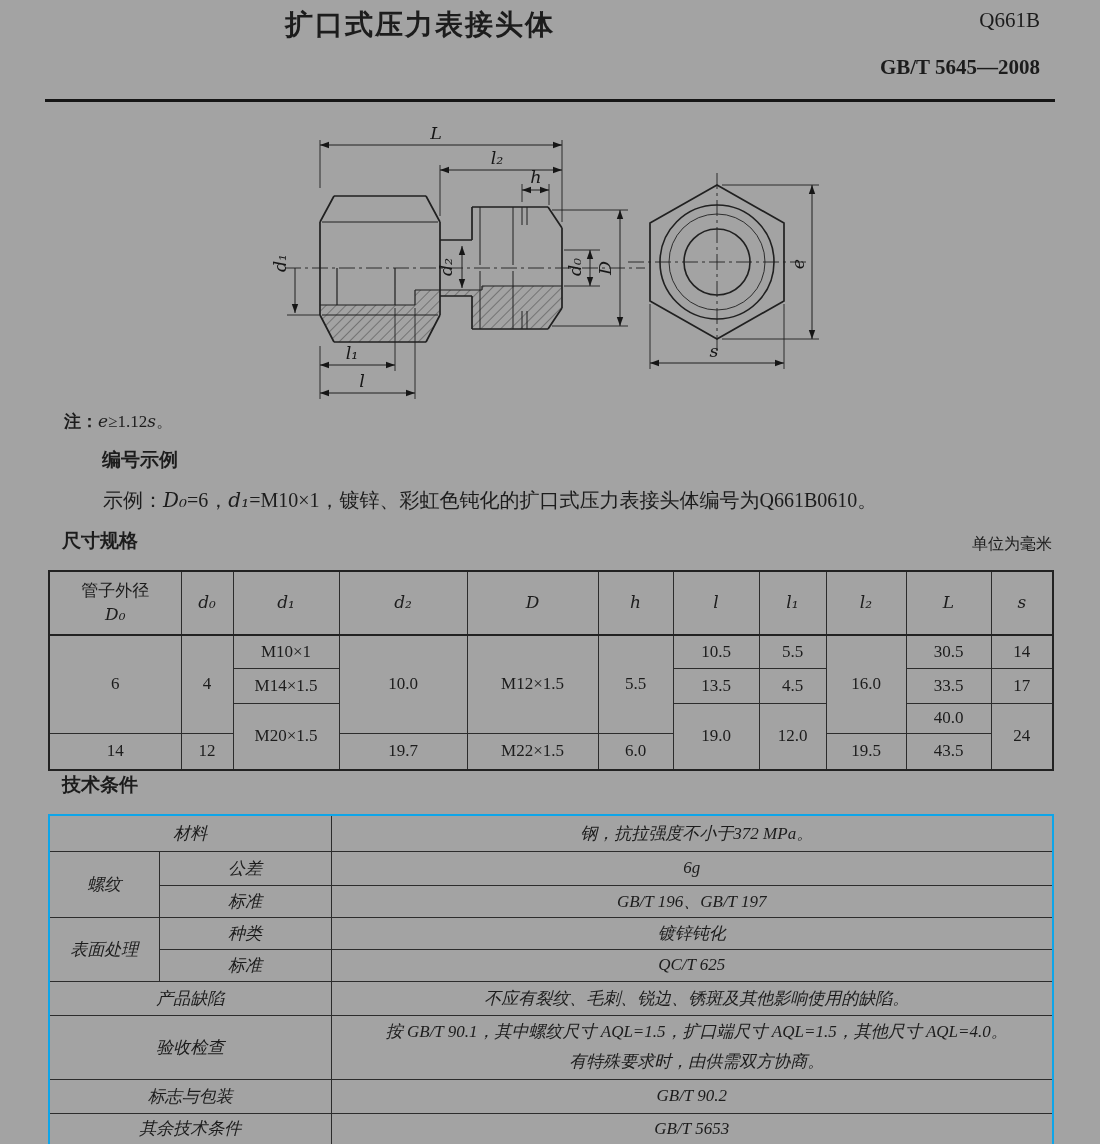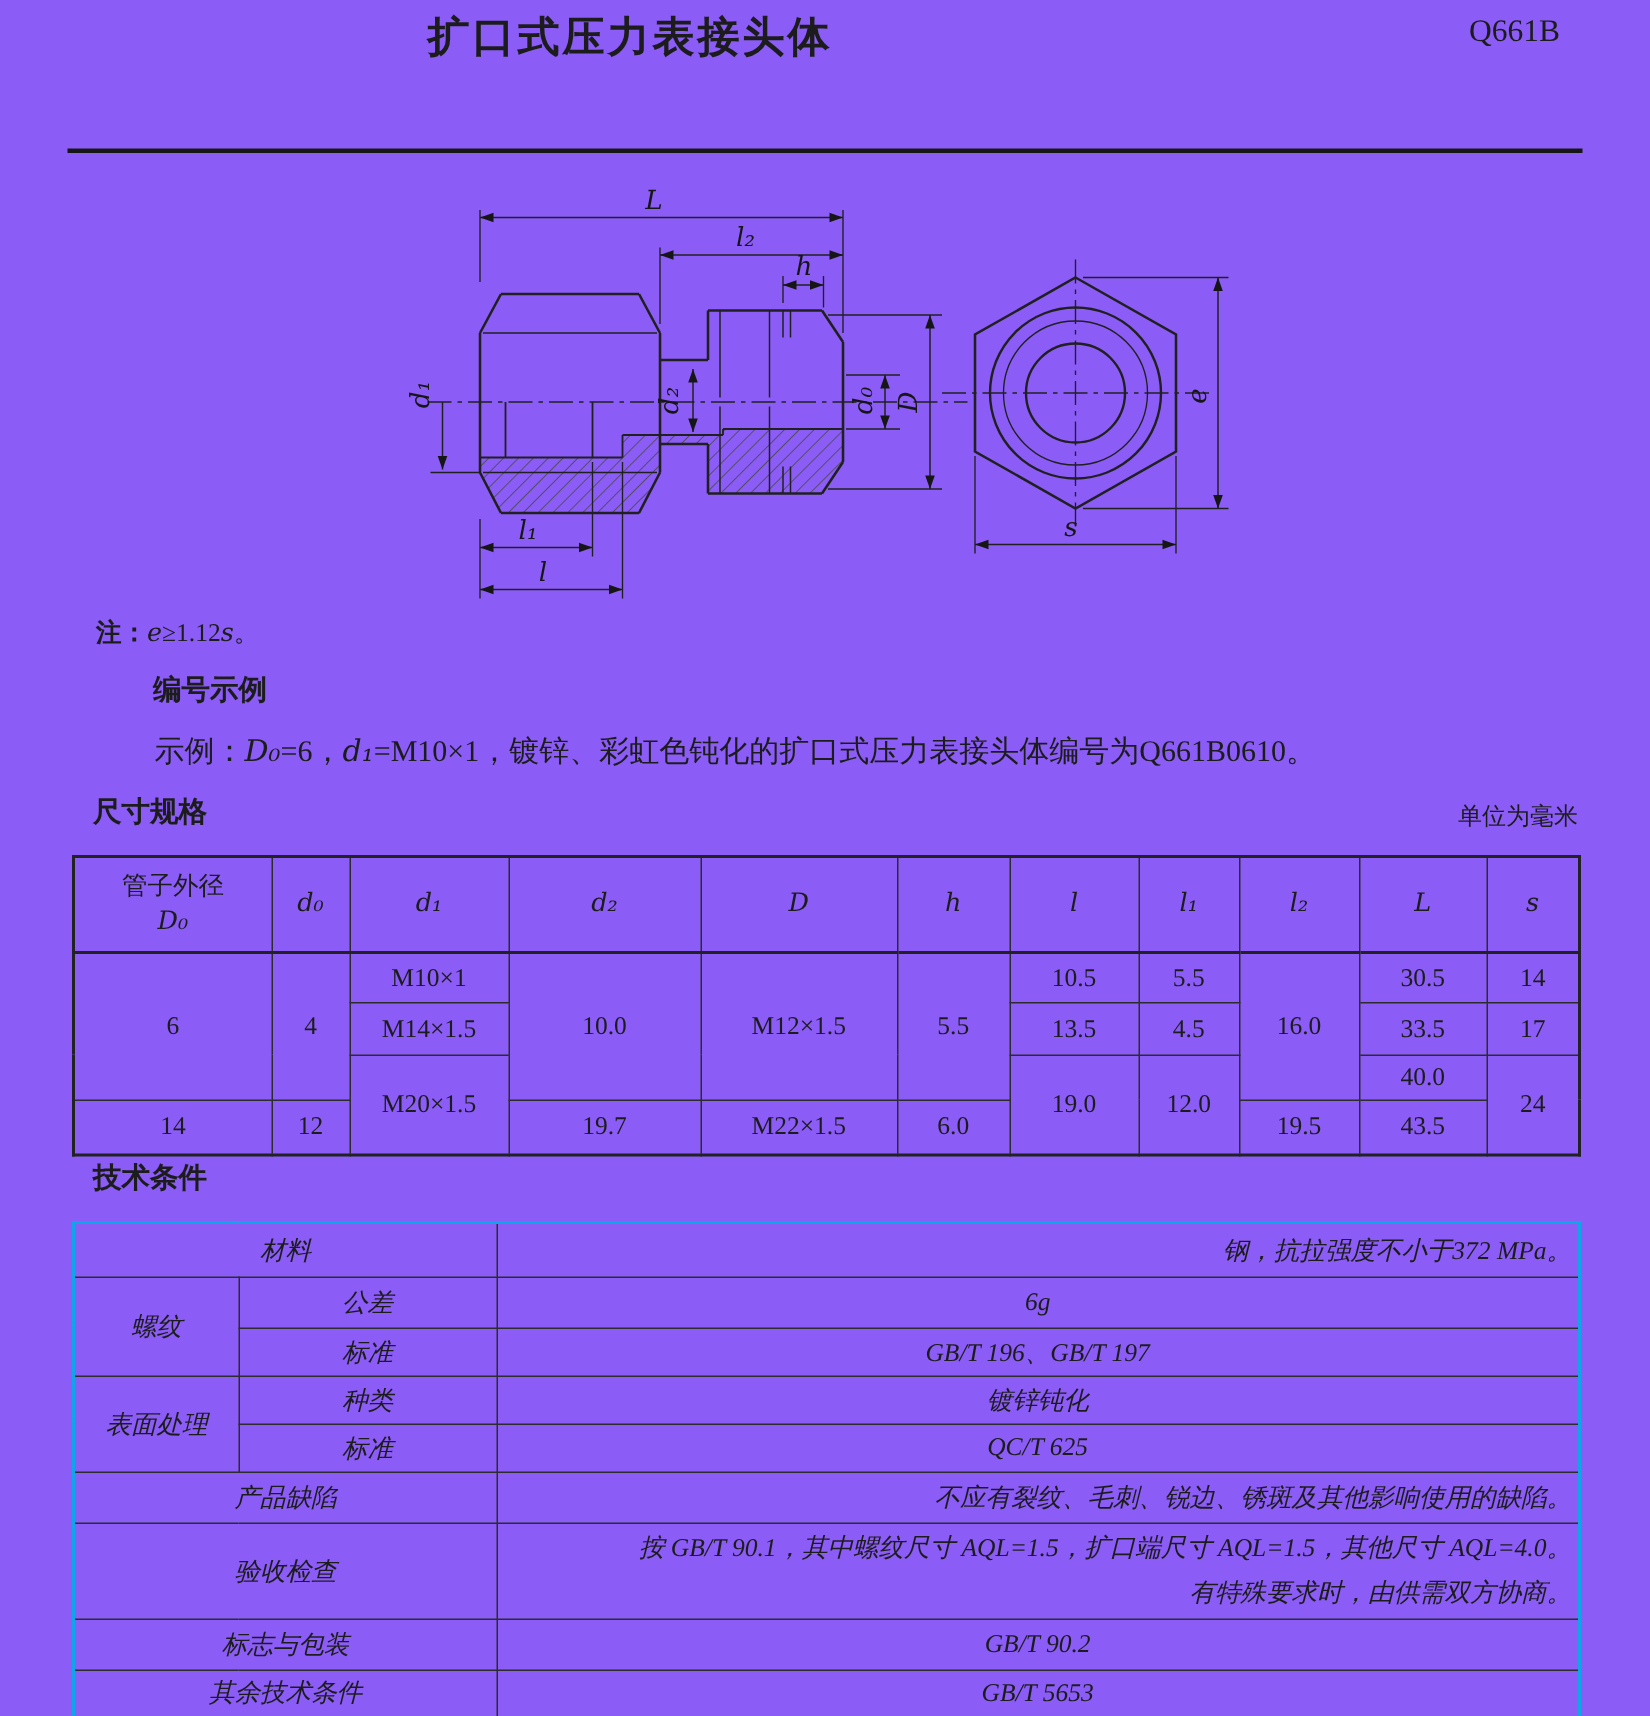--- a/index.html
+++ b/index.html
@@ -1,16 +1,16 @@
 <!DOCTYPE html>
 <html><head>
 <meta charset="utf-8">
 <style>
   html,body{margin:0;padding:0;background:#fbfbf8;}
-  .page{position:relative;width:1100px;height:1144px;background:#8b5cf6;overflow:hidden;
+  .page{position:relative;width:1100px;height:1144px;background:#a3a3a3;overflow:hidden;
         font-family:"Liberation Serif","DejaVu Serif",serif;color:#1c1c1c;}
   .abs{position:absolute;}
   .hei{font-family:"Liberation Sans","DejaVu Sans",sans-serif;font-weight:bold;}
   .doc-title{top:6px;left:160px;width:520px;text-align:center;font-size:28px;letter-spacing:2px;}
   .doc-code{top:8px;left:748px;width:292px;text-align:right;font-size:21px;}
   .doc-standard{top:55px;left:648px;width:392px;text-align:right;font-size:21px;font-weight:600;}
   .top-rule{top:99px;left:45px;width:1010px;height:3px;background:#161616;}
   .note-line{top:410px;left:64px;font-size:17px;}
   .note-line b{font-family:"Liberation Sans","DejaVu Sans",sans-serif;}
   .var{font-style:italic;font-family:"DejaVu Serif","Liberation Serif",serif;}
@@ -21,33 +21,34 @@
   .unit-note{top:534px;left:48px;width:1004px;text-align:right;font-size:16px;}
   .h-tech{top:772px;left:62px;}
   table{border-collapse:collapse;table-layout:fixed;}
   .spec-table{top:570px;left:48px;width:1004px;border:2px solid #222;}
   .spec-table td{border:1.4px solid #2c2c2c;text-align:center;vertical-align:middle;
                  font-size:17px;padding:0;overflow:hidden;}
   .spec-table tr.head td{border-bottom:2px solid #222;line-height:1.4;}
   .tech-table{top:814px;left:48px;width:1004px;border:2px solid #0ea5e9;font-style:italic;}
   .tech-table td{border:1.4px solid #2c2c2c;text-align:center;vertical-align:middle;
                  font-size:17px;padding:0 4px;overflow:hidden;}
-  .tech-table td.val-left{text-align:right;padding-left:14px;}
+  .tech-table td.val-left{text-align:center;padding-left:14px;}
   .tech-table .two-line div{line-height:30px;}
   svg text{font-family:"DejaVu Serif","Liberation Serif",serif;font-style:italic;
            font-size:17.5px;fill:#161616;}
   .drawing-svg{top:116px;left:0px;}
 </style>
 </head>
 <body>
 
 <div class="page">
 
   <div class="abs hei doc-title">扩口式压力表接头体</div>
   <div class="abs doc-code">Q661B</div>
+  <div class="abs doc-standard">GB/T 5645—2008</div>
   <div class="abs top-rule"></div>
 
   <svg class="abs drawing-svg" width="1100" height="292" viewBox="0 0 1100 292">
     <defs>
       <marker id="arr" viewBox="0 0 10 8" refX="9.5" refY="4" markerWidth="11" markerHeight="8" orient="auto-start-reverse">
         <path d="M0.5,0.8 L9.5,4 L0.5,7.2 Z" fill="#161616"></path>
       </marker>
       <pattern id="hatch" width="7" height="7" patternUnits="userSpaceOnUse" patternTransform="rotate(45)">
         <line x1="0" y1="0" x2="0" y2="7" stroke="#4a4a4a" stroke-width="1.1"></line>
       </pattern>

